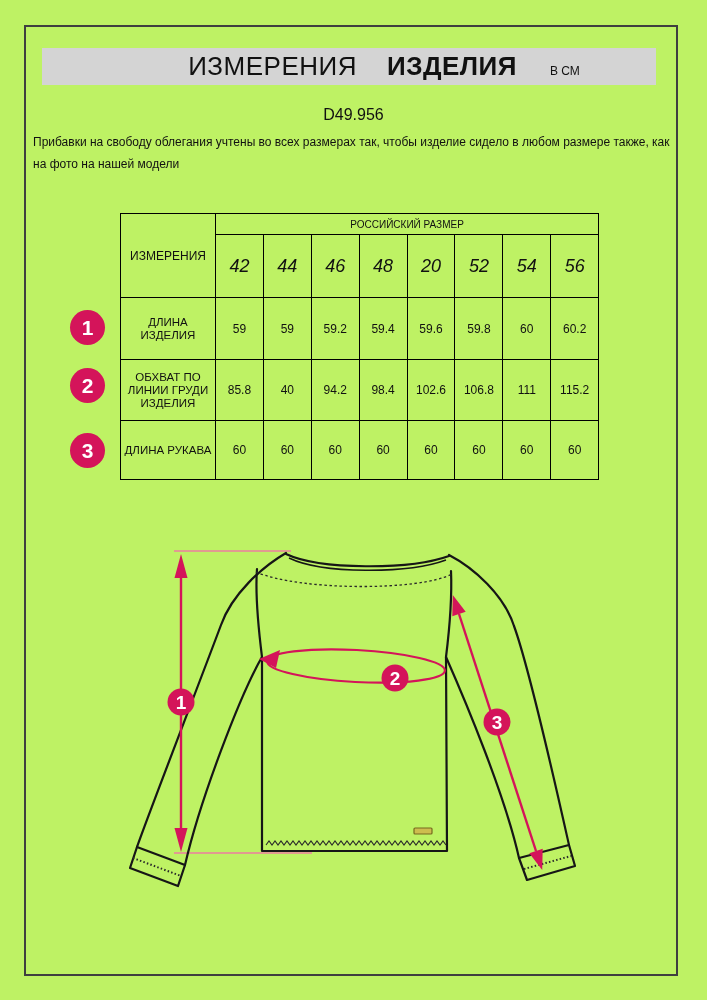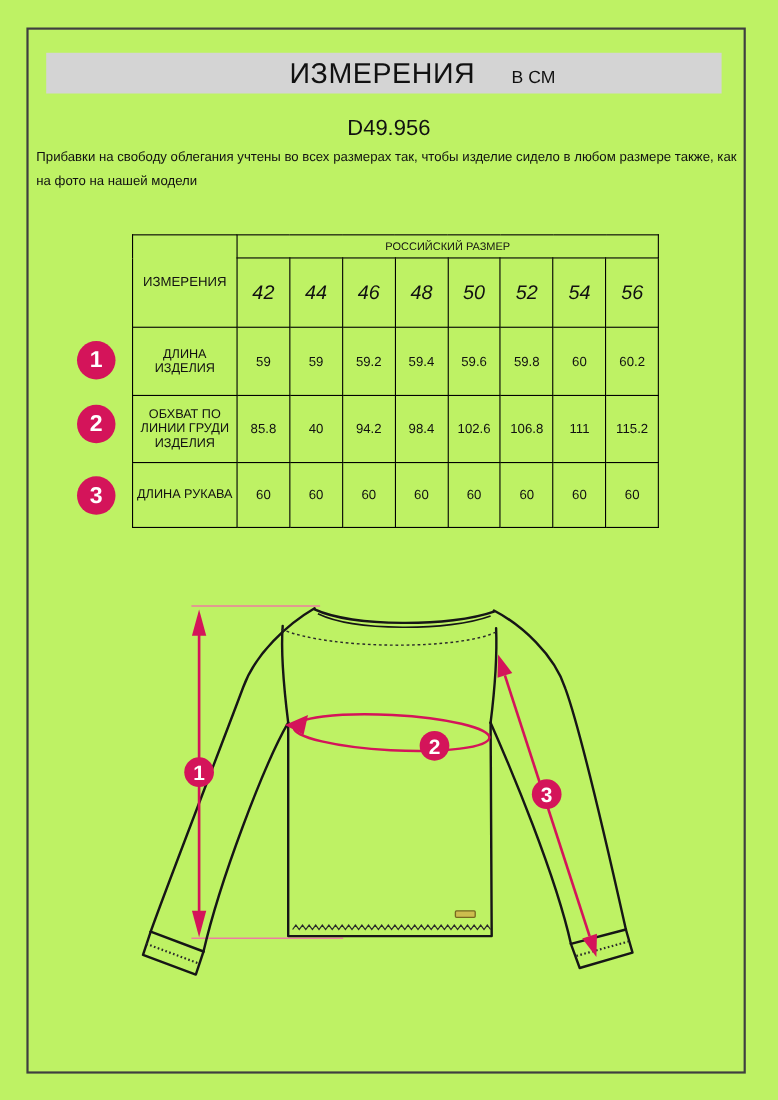--- a/index.html
+++ b/index.html
@@ -4,22 +4,22 @@
 <style>
   html,body{margin:0;padding:0;background:#fff;}
   .page{position:relative;width:707px;height:1000px;background:#bef264;overflow:hidden;
         font-family:"Liberation Sans","DejaVu Sans",sans-serif;color:#111;}
   .frame{position:absolute;left:24px;top:25px;width:650px;height:947px;border:2px solid #3f3f3f;}
   .titlebar{position:absolute;left:42px;top:48px;width:614px;height:37px;background:#d4d4d4;
             display:flex;align-items:baseline;justify-content:center;line-height:37px;
             padding-left:70px;box-sizing:border-box;white-space:nowrap;}
   .title-reg{font-size:26px;letter-spacing:.5px;}
   .title-bold{font-size:26px;font-weight:bold;letter-spacing:.5px;margin-left:30px;}
-  .title-units{font-size:16px;margin-left:33px;font-weight:400;}
-  .code{position:absolute;top:106px;left:0;width:100%;text-align:center;font-size:20px;}
+  .title-units{font-size:12px;margin-left:33px;font-weight:400;}
+  .code{position:absolute;top:106px;left:0;width:100%;text-align:center;font-size:16px;}
   .note{position:absolute;top:131px;left:33px;width:641px;text-align:left;font-size:12px;line-height:22px;}
   table.sizes{position:absolute;left:120px;top:213px;width:478px;border-collapse:collapse;table-layout:fixed;}
   table.sizes th,table.sizes td{border:1.5px solid #000;text-align:center;vertical-align:middle;
         padding:2px;font-weight:normal;overflow:hidden;}
   .group-hdr{font-size:10px;height:16px;}
   .corner{font-size:12px;width:92px;}
   .size-cell{font-size:18px;font-weight:bold;height:58px;font-style:italic;}
   .mlabel{font-size:11.5px;line-height:13px;margin-left:47px;}
   .val{font-size:12px;}
   .r1{height:62px}.r2{height:61px}.r3{height:59px}
@@ -40,20 +40,21 @@
 </style>
 </head>
 <body>
 
 <div class="page">
 
   <div class="frame"></div>
 
   <div class="titlebar">
     <span class="title-reg">ИЗМЕРЕНИЯ</span>
+    <span class="title-bold">ИЗДЕЛИЯ</span>
     <span class="title-units">В СМ</span>
   </div>
 
   <div class="code">D49.956</div>
 
   <div class="note">Прибавки на свободу облегания учтены во всех размерах так, чтобы изделие сидело в любом размере также, как на фото на нашей модели</div>
 
   <table class="sizes">
     <colgroup>
       <col style="width:95px">
@@ -69,21 +70,21 @@
     <tbody>
         <tr>
       <th class="corner" rowspan="2">ИЗМЕРЕНИЯ</th>
       <th class="group-hdr" colspan="8">РОССИЙСКИЙ РАЗМЕР</th>
     </tr>
     <tr>
       <th class="size-cell">42</th>
       <th class="size-cell">44</th>
       <th class="size-cell">46</th>
       <th class="size-cell">48</th>
-      <th class="size-cell">50</th>
+      <th class="size-cell">20</th>
       <th class="size-cell">52</th>
       <th class="size-cell">54</th>
       <th class="size-cell">56</th>
     </tr>
     <tr class="r1">
       <td class="mlabel">ДЛИНА ИЗДЕЛИЯ</td>
       <td class="val">59</td>
       <td class="val">59</td>
       <td class="val">59.2</td>
       <td class="val">59.4</td>

